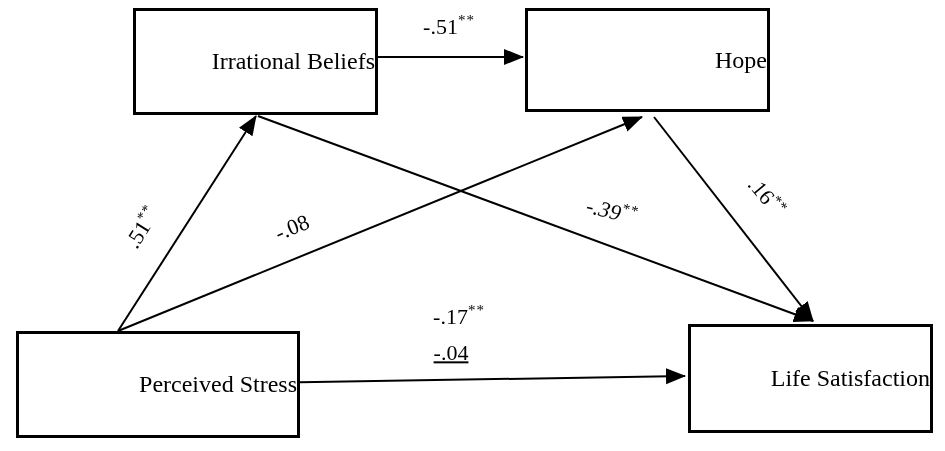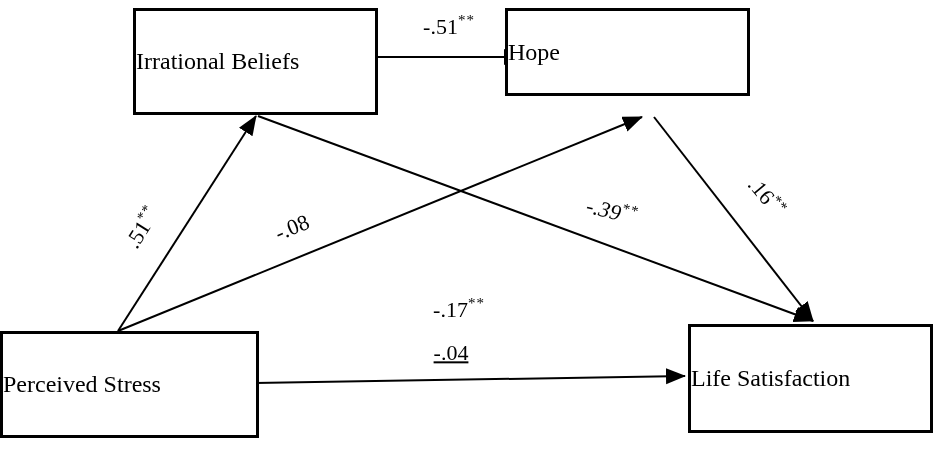--- a/index.html
+++ b/index.html
@@ -23,46 +23,46 @@
     width: 945px;
     height: 451px;
   }
   .node {
     position: absolute;
     box-sizing: border-box;
     border: 3px solid #000000;
     background: #ffffff;
     display: flex;
     align-items: center;
-    justify-content: flex-start;
+    justify-content: flex-end;
     font-size: 24px;
     line-height: 1.1;
     text-align: center;
   }
   .node-ib   { left: 133px; top: 8px;   width: 245px; height: 107px; }
-  .node-hope { left: 505px; top: 8px;   width: 245px; height: 88px; }
-  .node-ps   { left: 0;  top: 331px; width: 259px; height: 107px; font-family: Liberation Serif, serif; }
+  .node-hope { left: 525px; top: 8px;   width: 245px; height: 104px; }
+  .node-ps   { left: 16px;  top: 331px; width: 284px; height: 107px; font-family: Liberation Serif, serif; }
   .node-ls   { left: 688px; top: 324px; width: 245px; height: 109px; }
   .coef {
     position: absolute;
     font-size: 22px;
     white-space: nowrap;
     transform-origin: center center;
   }
   .coef sup {
     font-size: 0.68em;
     vertical-align: super;
     letter-spacing: 1px;
   }
   .coef-ib-hope      { left: 449px; top: 26px;  transform: translate(-50%, -50%); font-family: Liberation Serif, serif; }
   .coef-ps-ib        { left: 142px; top: 227px; transform: translate(-50%, -50%) rotate(-58deg); }
   .coef-ps-hope      { left: 292px; top: 227px; transform: translate(-50%, -50%) rotate(-22deg); }
   .coef-ib-ls        { left: 612px; top: 211px; transform: translate(-50%, -50%) rotate(14deg); font-style: italic; }
   .coef-hope-ls      { left: 767px; top: 197px; transform: translate(-50%, -50%) rotate(50deg); }
-  .coef-ps-ls-total  { left: 459px; top: 309px; transform: translate(-50%, -50%); }
+  .coef-ps-ls-total  { left: 459px; top: 316px; transform: translate(-50%, -50%); }
   .coef-ps-ls-direct { left: 451px; top: 352px; transform: translate(-50%, -50%); text-decoration: underline; }
 </style>
 </head>
 <body>
 
 <div class="canvas">
 
   <svg class="arrow-layer" viewBox="0 0 945 451" xmlns="http://www.w3.org/2000/svg">
     <defs>
       <marker id="arrowhead" markerUnits="userSpaceOnUse" markerWidth="22" markerHeight="18" refX="19" refY="8" orient="auto">

